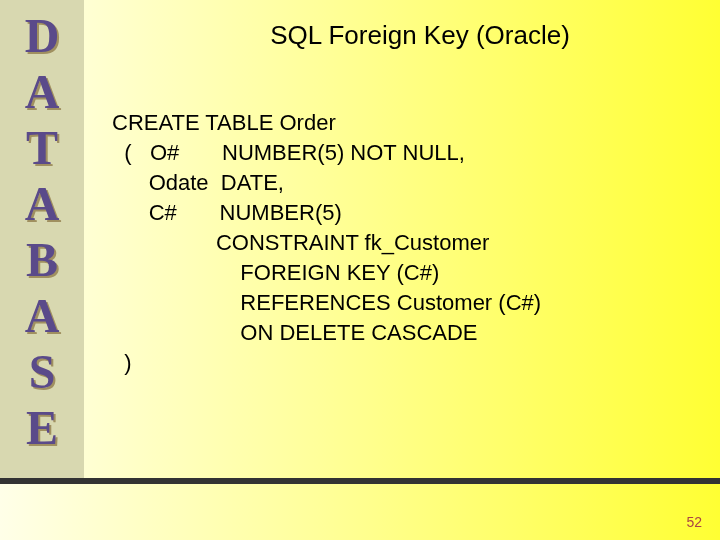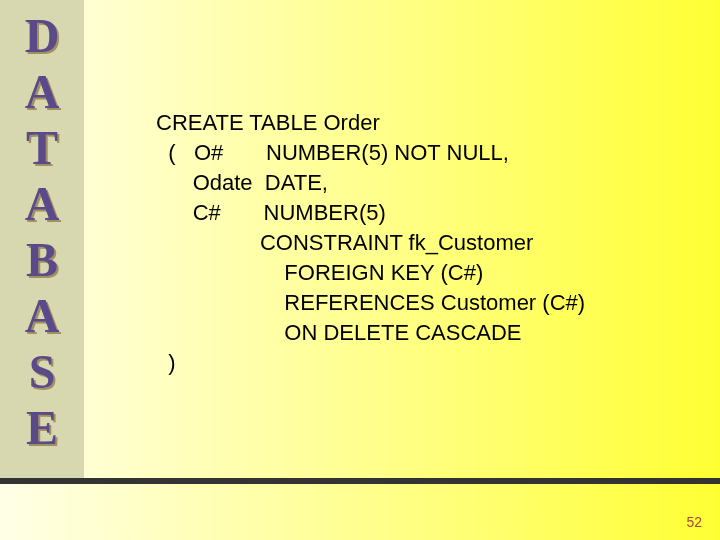--- a/index.html
+++ b/index.html
@@ -58,21 +58,20 @@
   }
   .code-block {
     position: absolute;
     left: 112px;
     top: 108px;
     font-size: 22px;
     color: #000000;
     line-height: 30px;
     white-space: pre;
     font-family: Arial, Helvetica, sans-serif;
-    margin-left: 44px;
   }
   .page-number {
     position: absolute;
     right: 18px;
     bottom: 10px;
     font-size: 14px;
     color: #aa4444;
   }
 </style>
 </head>
@@ -86,20 +85,21 @@
     <div class="sidebar-letter">T</div>
     <div class="sidebar-letter">A</div>
     <div class="sidebar-letter">B</div>
     <div class="sidebar-letter">A</div>
     <div class="sidebar-letter">S</div>
     <div class="sidebar-letter">E</div>
   </div>
 
   <div class="hr-line"></div>
 
+  <div class="title">SQL Foreign Key (Oracle)</div>
 
   <div class="code-block"><span>CREATE TABLE Order</span>
 <span>  (   O#       NUMBER(5) NOT NULL,</span>
 <span>      Odate  DATE,</span>
 <span>      C#       NUMBER(5)</span>
 <span>                 CONSTRAINT fk_Customer</span>
 <span>                     FOREIGN KEY (C#)</span>
 <span>                     REFERENCES Customer (C#)</span>
 <span>                     ON DELETE CASCADE</span>
 <span>  )</span></div>

